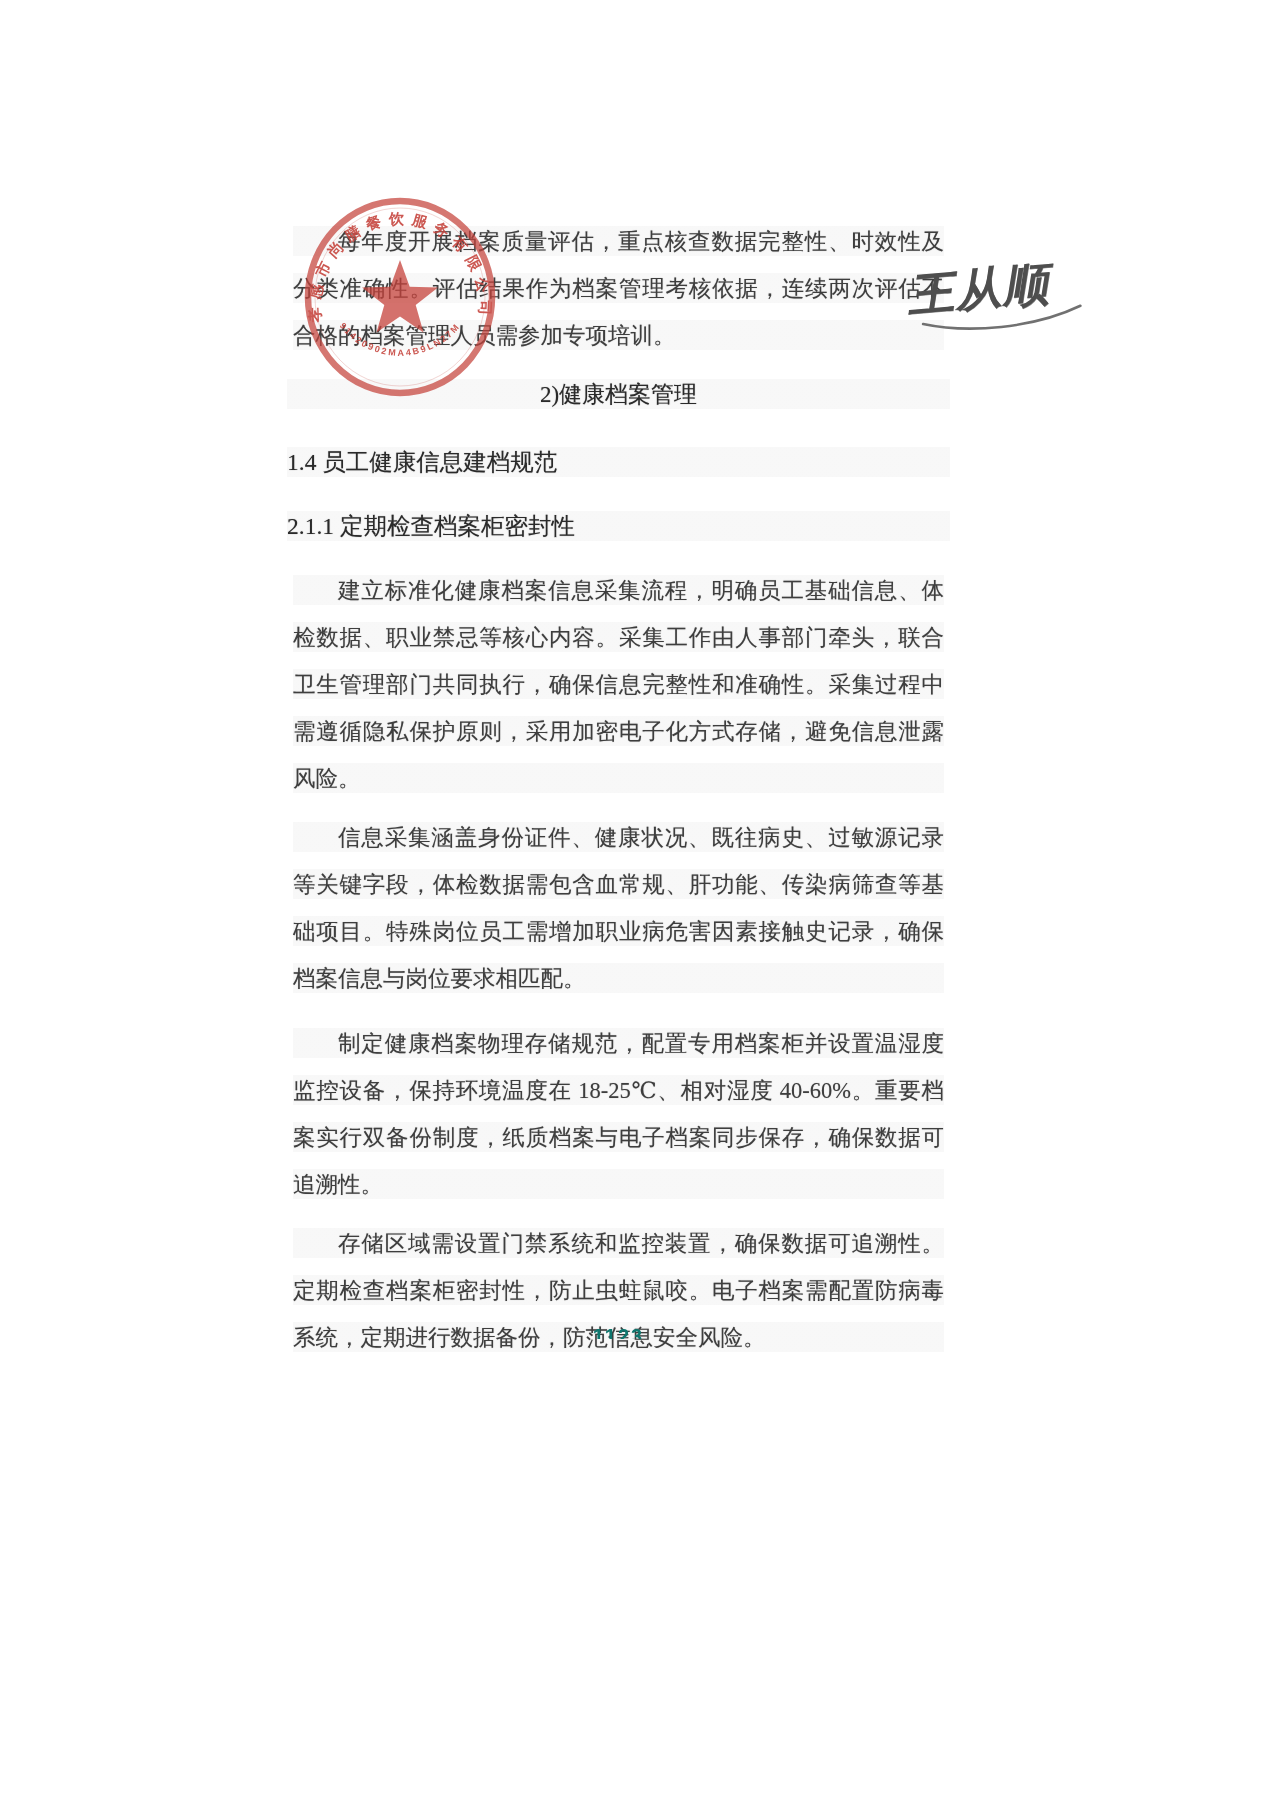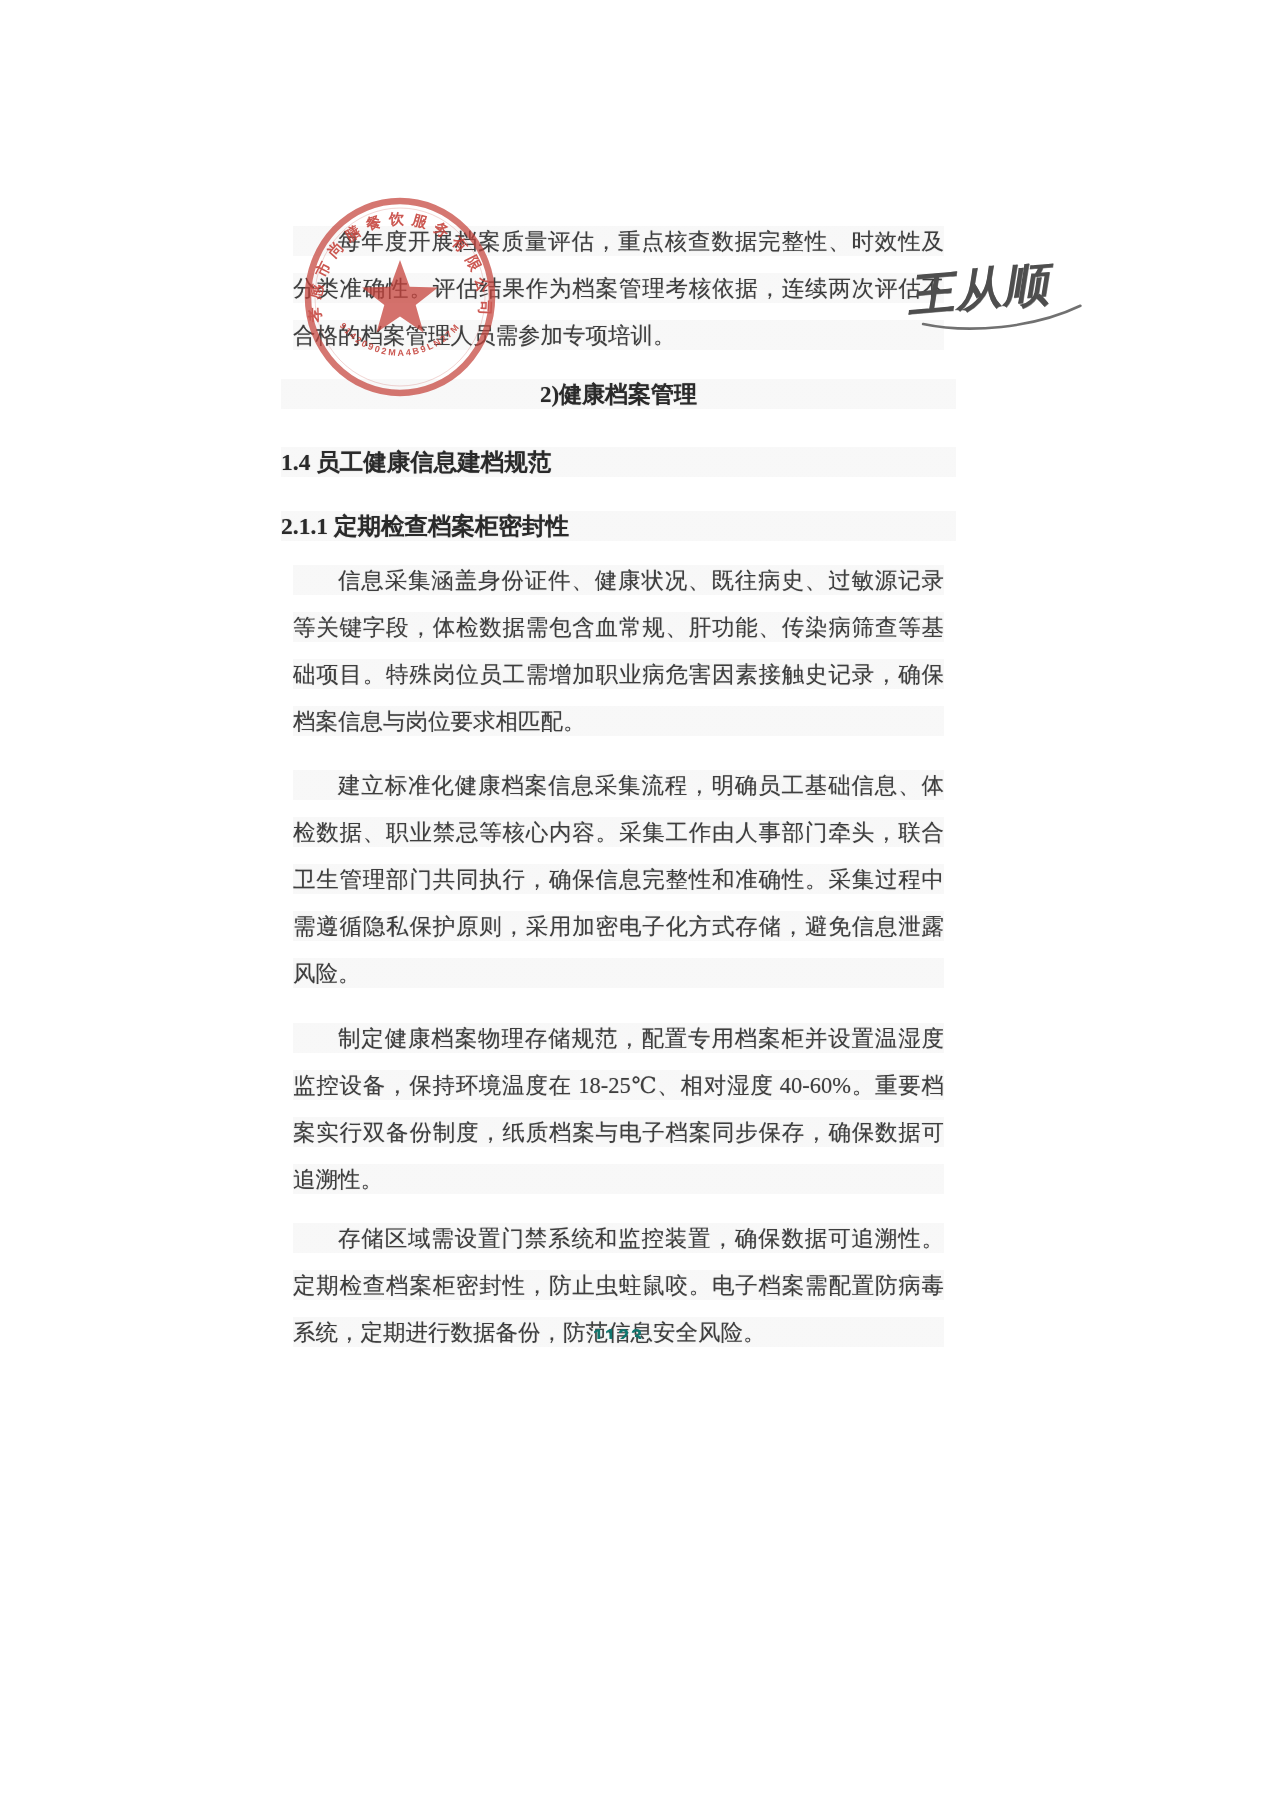--- a/index.html
+++ b/index.html
@@ -32,23 +32,23 @@
     text-shadow: 0 0 1px rgba(70,70,70,0.45);
   }
   .scanband {
     background-image: repeating-linear-gradient(
       180deg,
       rgba(255,255,255,0) 0px,  rgba(255,255,255,0) 8px,
       rgba(125,125,125,0.055) 8px, rgba(125,125,125,0.055) 38px,
       rgba(255,255,255,0) 38px, rgba(255,255,255,0) 47px);
   }
   .heading {
-    margin: 0;
+    margin: 6px;
     font-size: 23.5px;
-    font-weight: bold;
+    font-weight: normal;
     color: #2a2a2a;
     line-height: 47px;
     text-shadow: 0 0 1px rgba(50,50,50,0.5);
   }
   .h-center {
     text-align: center;
     font-size: 23px;
     margin-top: 12px;
   }
   .mt21 { margin-top: 21px; }
@@ -122,22 +122,22 @@
 </head>
 <body>
 
 <div class="page">
 
   <div class="content">
     <p class="para scanband">每年度开展档案质量评估，重点核查数据完整性、时效性及分类准确性。评估结果作为档案管理考核依据，连续两次评估不合格的档案管理人员需参加专项培训。</p>
     <h2 class="heading h-center scanband">2)健康档案管理</h2>
     <h3 class="heading mt21 scanband">1.4 员工健康信息建档规范</h3>
     <h3 class="heading mt17 scanband">2.1.1 定期检查档案柜密封性</h3>
+    <p class="para mt17 scanband">建立标准化健康档案信息采集流程，明确员工基础信息、体检数据、职业禁忌等核心内容。采集工作由人事部门牵头，联合卫生管理部门共同执行，确保信息完整性和准确性。采集过程中需遵循隐私保护原则，采用加密电子化方式存储，避免信息泄露风险。</p>
     <p class="para mt7 scanband">信息采集涵盖身份证件、健康状况、既往病史、过敏源记录等关键字段，体检数据需包含血常规、肝功能、传染病筛查等基础项目。特殊岗位员工需增加职业病危害因素接触史记录，确保档案信息与岗位要求相匹配。</p>
-    <p class="para mt17 scanband">建立标准化健康档案信息采集流程，明确员工基础信息、体检数据、职业禁忌等核心内容。采集工作由人事部门牵头，联合卫生管理部门共同执行，确保信息完整性和准确性。采集过程中需遵循隐私保护原则，采用加密电子化方式存储，避免信息泄露风险。</p>
     <p class="para mt18 scanband">制定健康档案物理存储规范，配置专用档案柜并设置温湿度监控设备，保持环境温度在 18-25℃、相对湿度 40-60%。重要档案实行双备份制度，纸质档案与电子档案同步保存，确保数据可追溯性。</p>
     <p class="para mt7 scanband">存储区域需设置门禁系统和监控装置，确保数据可追溯性。定期检查档案柜密封性，防止虫蛀鼠咬。电子档案需配置防病毒系统，定期进行数据备份，防范信息安全风险。</p>
   </div>
 
   <svg class="seal" viewBox="0 0 200 206" aria-hidden="true">
     <defs>
       <path id="sealTopArc" d="M 24,140 A 80,84 0 1 1 176,140" fill="none"></path>
       <path id="sealBottomArc" d="M 26,108 A 79,83 0 0 0 174,108" fill="none"></path>
     </defs>
     <ellipse cx="100" cy="103" rx="92" ry="96" fill="none" stroke="#c5423b" stroke-width="6.5" opacity="0.82"></ellipse>

